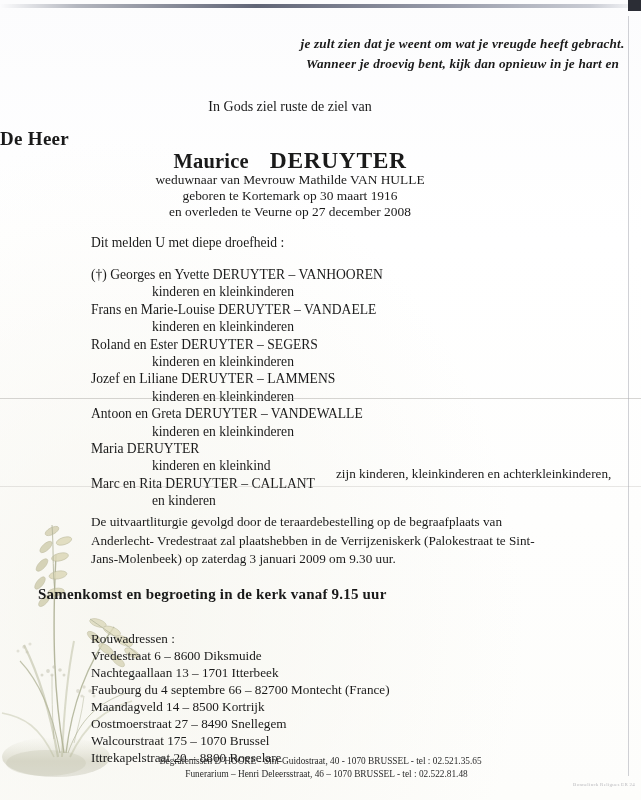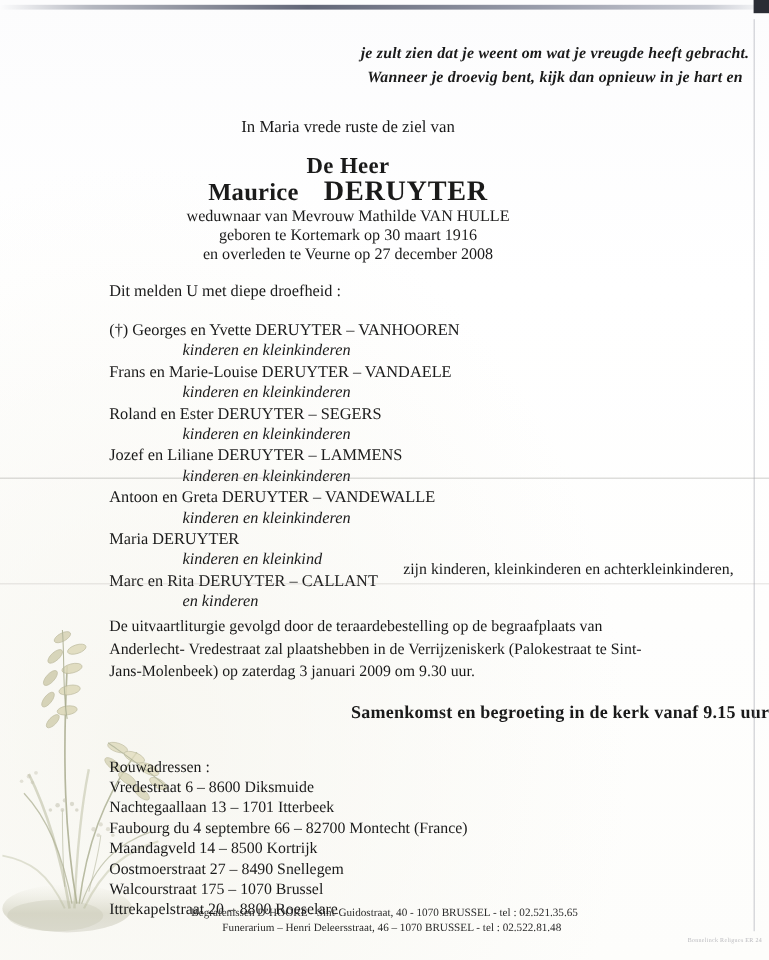--- a/index.html
+++ b/index.html
@@ -88,21 +88,21 @@
     position: absolute;
     left: 0; top: 99px;
     width: 580px;
     text-align: center;
     font-size: 14px;
   }
   .deheer {
     position: absolute;
     left: 0; top: 128px;
     width: 580px;
-    text-align: center;
+    text-align: left;
     font-size: 19px;
     font-weight: bold;
     letter-spacing: 0.3px;
   }
   .fullname {
     position: absolute;
     left: 0; top: 147px;
     width: 580px;
     text-align: center;
     font-weight: bold;
@@ -128,21 +128,21 @@
     font-size: 13.6px;
   }
 
   .family {
     position: absolute;
     left: 91px; top: 266px;
     width: 420px;
     font-size: 13.6px;
   }
   .fam-name { line-height: 1.28; white-space: nowrap; }
-  .fam-sub  { line-height: 1.28; padding-left: 61px; white-space: nowrap; font-style: italic; }
+  .fam-sub  { line-height: 1.28; padding-left: 61px; white-space: nowrap; }
 
   .heirs {
     position: absolute;
     left: 336px; top: 466px;
     font-size: 13.2px;
     white-space: nowrap;
   }
 
   .liturgy {
     position: absolute;
@@ -150,21 +150,21 @@
     width: 470px;
     font-size: 13.2px;
     line-height: 1.42;
   }
   .liturgy b { font-weight: normal; }
 
   .gathering {
     position: absolute;
     left: 0; top: 586px;
     width: 641px;
-    text-align: right;
+    text-align: left;
     font-size: 15px;
     font-weight: bold;
     letter-spacing: 0.2px;
   }
   .gathering .pad { padding-left: 38px; }
 
   .addresses {
     position: absolute;
     left: 91px; top: 630px;
     font-size: 13.2px;
@@ -270,21 +270,21 @@
         <circle cx="33" cy="157" r="1.5" fill="#c8c6b4"></circle>
       </g>
     </svg>
   </div>
 
   <div class="epigraph">
     <div>je zult zien dat je weent om wat je vreugde heeft gebracht.</div>
     <div>Wanneer je droevig bent, kijk dan opnieuw in je hart en</div>
   </div>
 
-  <div class="intro">In Maria vrede ruste de ziel van</div>
+  <div class="intro">In Gods ziel ruste de ziel van</div>
   <div class="deheer">De Heer</div>
   <div class="fullname">
     <span class="first">Maurice</span><span class="last">DERUYTER</span>
   </div>
   <div class="subline sub1">weduwnaar van Mevrouw Mathilde VAN HULLE</div>
   <div class="subline sub2">geboren te Kortemark op 30 maart 1916</div>
   <div class="subline sub3">en overleden te Veurne op 27 december 2008</div>
 
   <div class="announce">Dit melden U met diepe droefheid :</div>
 

